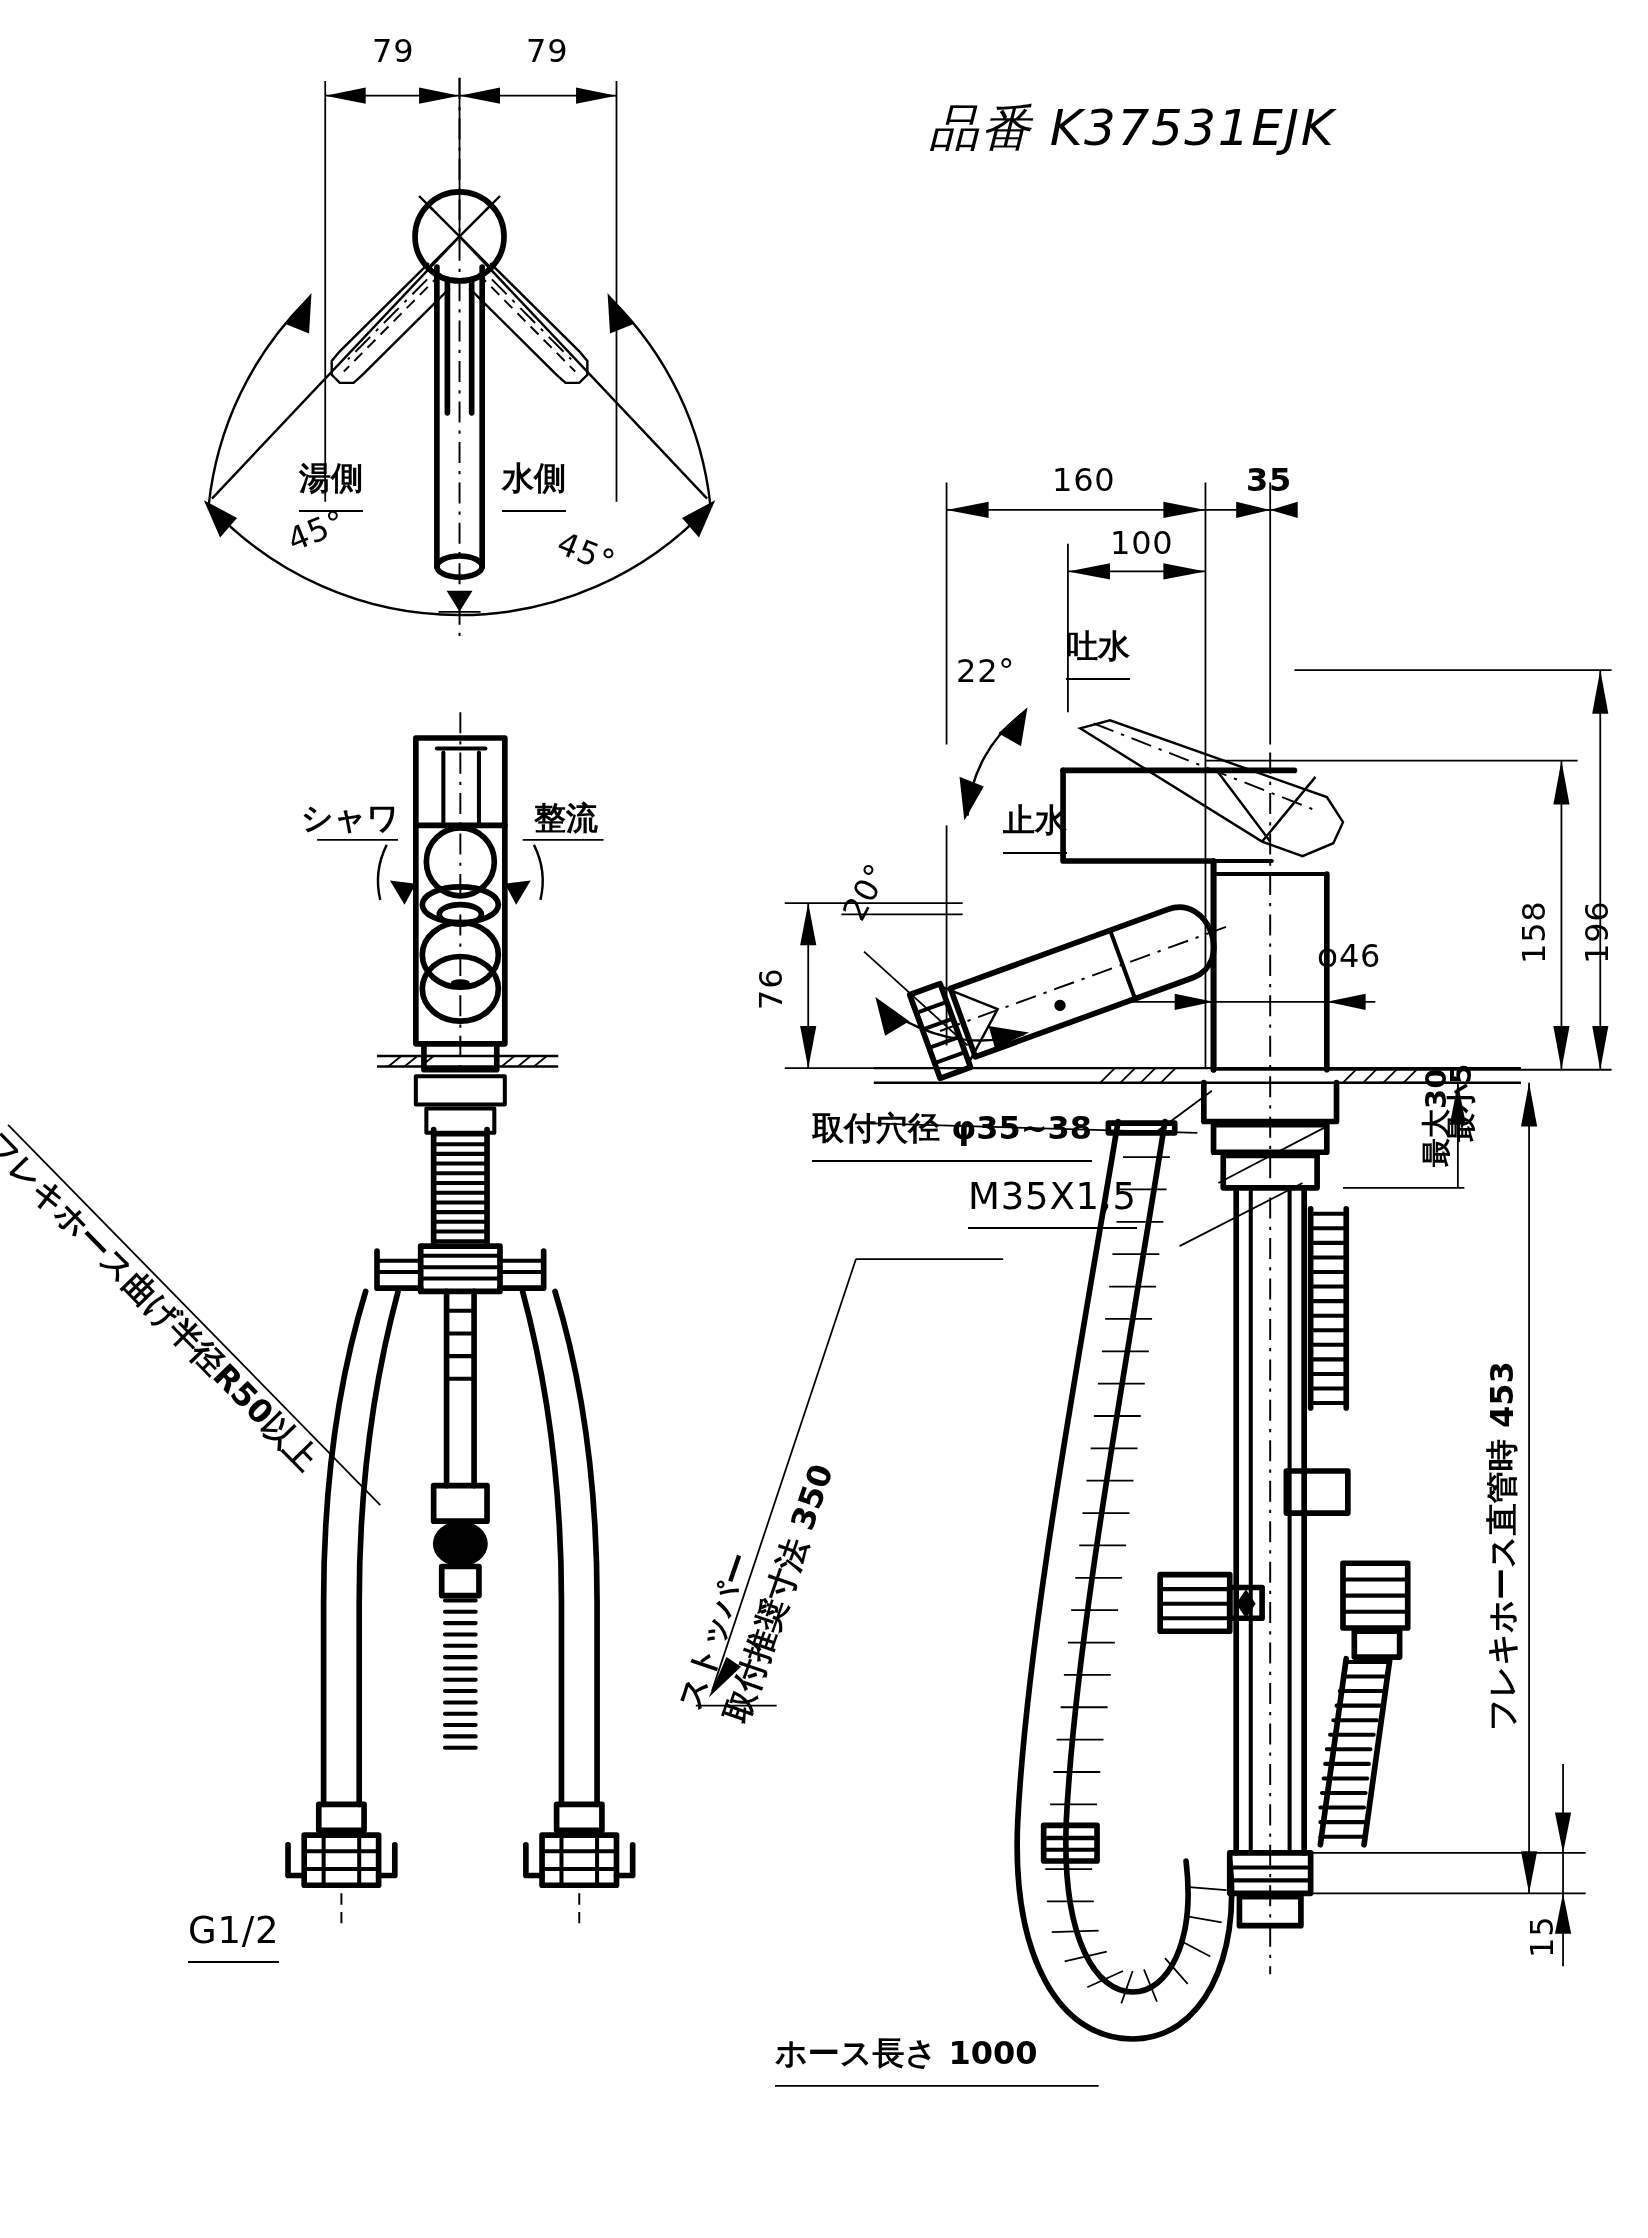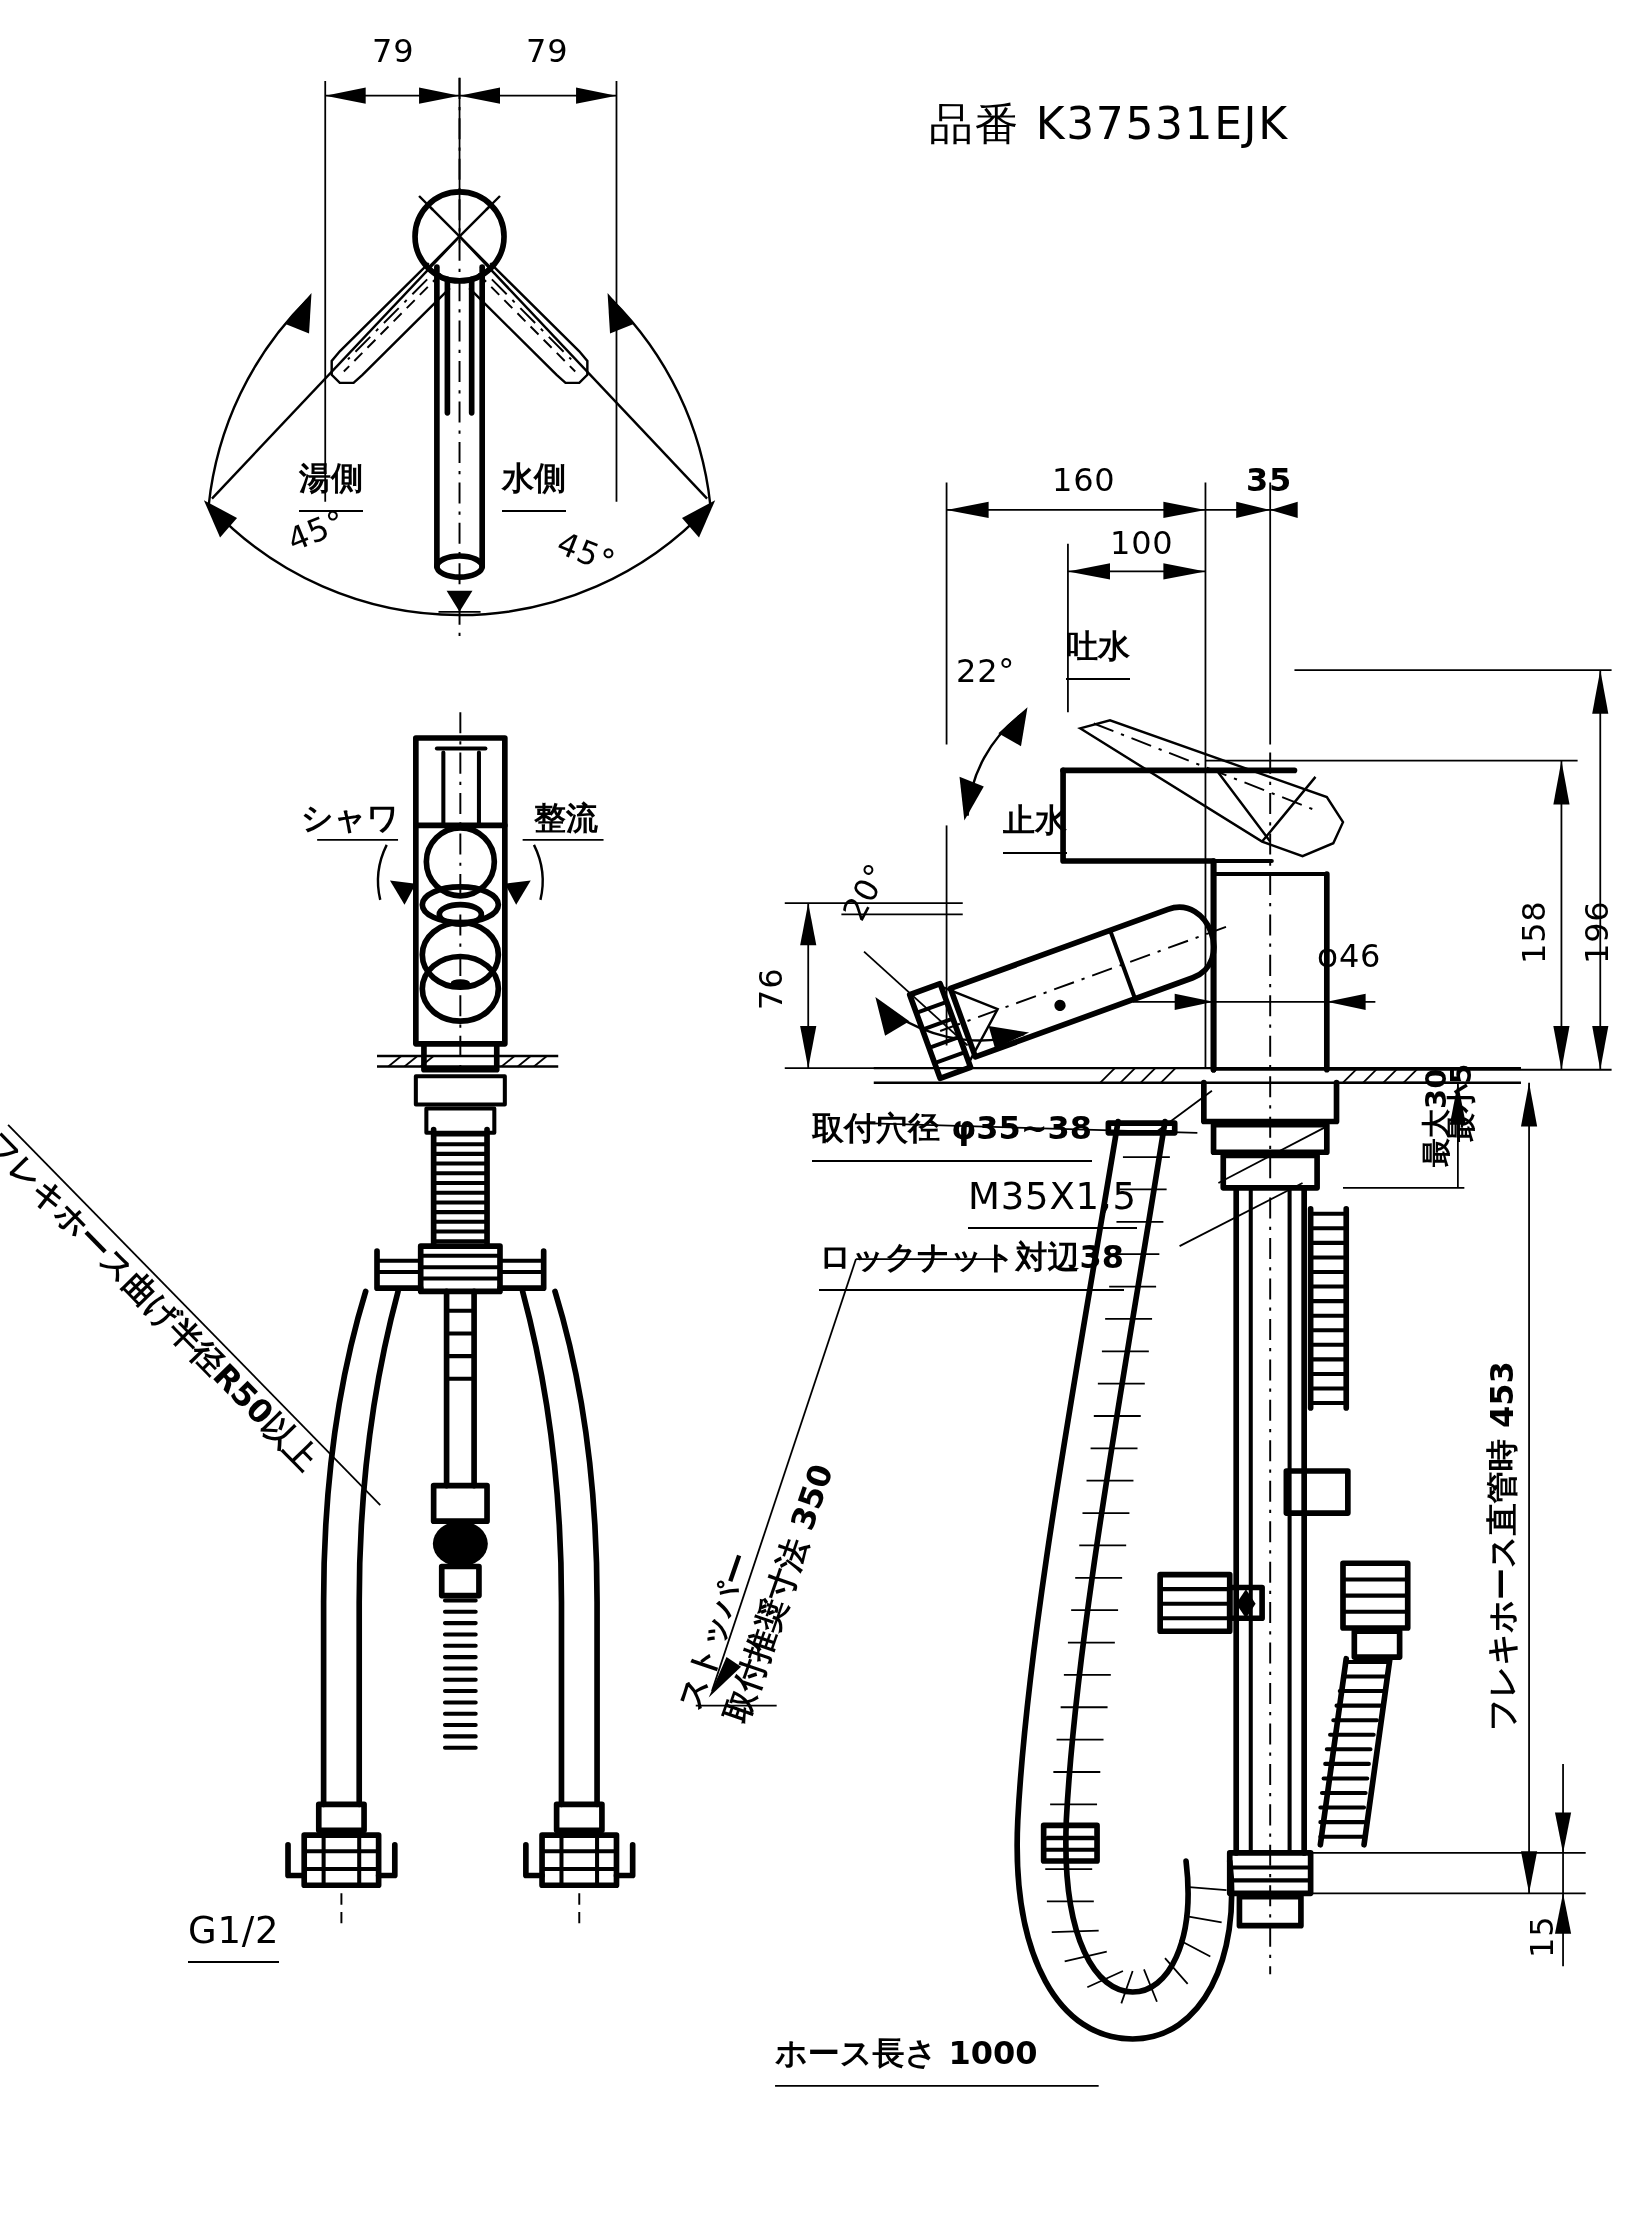--- a/index.html
+++ b/index.html
@@ -10,21 +10,21 @@
   .ln{stroke:#000;fill:none;stroke-width:3;}
   .ln-thick{stroke:#000;fill:none;stroke-width:7;stroke-linejoin:round;stroke-linecap:round;}
   .ln-med{stroke:#000;fill:none;stroke-width:5;stroke-linejoin:round;stroke-linecap:round;}
   .ln-thin{stroke:#000;fill:none;stroke-width:2.2;}
   .dash{stroke:#000;fill:none;stroke-width:2.4;stroke-dasharray:26 10 4 10;}
   .dash2{stroke:#000;fill:none;stroke-width:2.4;stroke-dasharray:14 9;}
   .fillblk{fill:#000;stroke:none;}
   .txt{position:absolute;color:#000;white-space:nowrap;font-family:"DejaVu Sans","Liberation Sans",sans-serif;}
   .dimnum{font-size:32px;letter-spacing:0.8px;}
   .jp{font-weight:bold;font-size:32px;}
-  .title{font-size:44px;letter-spacing:1.6px;}
+  .title{font-size:50px;letter-spacing:1.6px;font-style:italic;}
   .ul{border-bottom:2.4px solid #000;padding-bottom:9px;}
 </style>
 </head>
 <body>
 
 <div id="sheet">
 
 <svg id="drawing" viewBox="0 0 2037 2767">
 
   <g>
@@ -359,21 +359,20 @@
 <div class="txt dimnum" style="left:835px;top:909px;transform:rotate(-62deg);transform-origin:0 0;">20°</div>
 
 <div class="txt dimnum" style="left:752px;top:1010px;transform:rotate(-90deg);transform-origin:0 0;">76</div>
 
 <div class="txt dimnum" style="left:1317px;top:937px;">φ46</div>
 <div class="txt dimnum" style="left:1515px;top:964px;transform:rotate(-90deg);transform-origin:0 0;">158</div>
 <div class="txt dimnum" style="left:1578px;top:964px;transform:rotate(-90deg);transform-origin:0 0;">196</div>
 
 <div class="txt jp ul" style="left:812px;top:1107px;">取付穴径 φ35~38</div>
 <div class="txt dimnum ul" style="left:968px;top:1175px;font-size:37px;">M35X1,5</div>
-<div class="txt jp ul" style="left:819px;top:1236px;">ロックナット対辺38</div>
 
 <div class="txt jp" style="left:668px;top:1701px;transform:rotate(-71deg);transform-origin:0 0;">ストッパー</div>
 <div class="txt jp" style="left:715px;top:1714px;transform:rotate(-71deg);transform-origin:0 0;">取付推奨寸法 350</div>
 
 <div class="txt jp" style="left:1417px;top:1167px;transform:rotate(-90deg);transform-origin:0 0;font-size:29px;">最大30</div>
 <div class="txt jp" style="left:1442px;top:1142px;transform:rotate(-90deg);transform-origin:0 0;font-size:29px;">最小5</div>
 
 <div class="txt jp" style="left:1481px;top:1731px;transform:rotate(-90deg);transform-origin:0 0;">フレキホース直管時 453</div>
 
 <div class="txt dimnum" style="left:1523px;top:1958px;transform:rotate(-90deg);transform-origin:0 0;">15</div>

